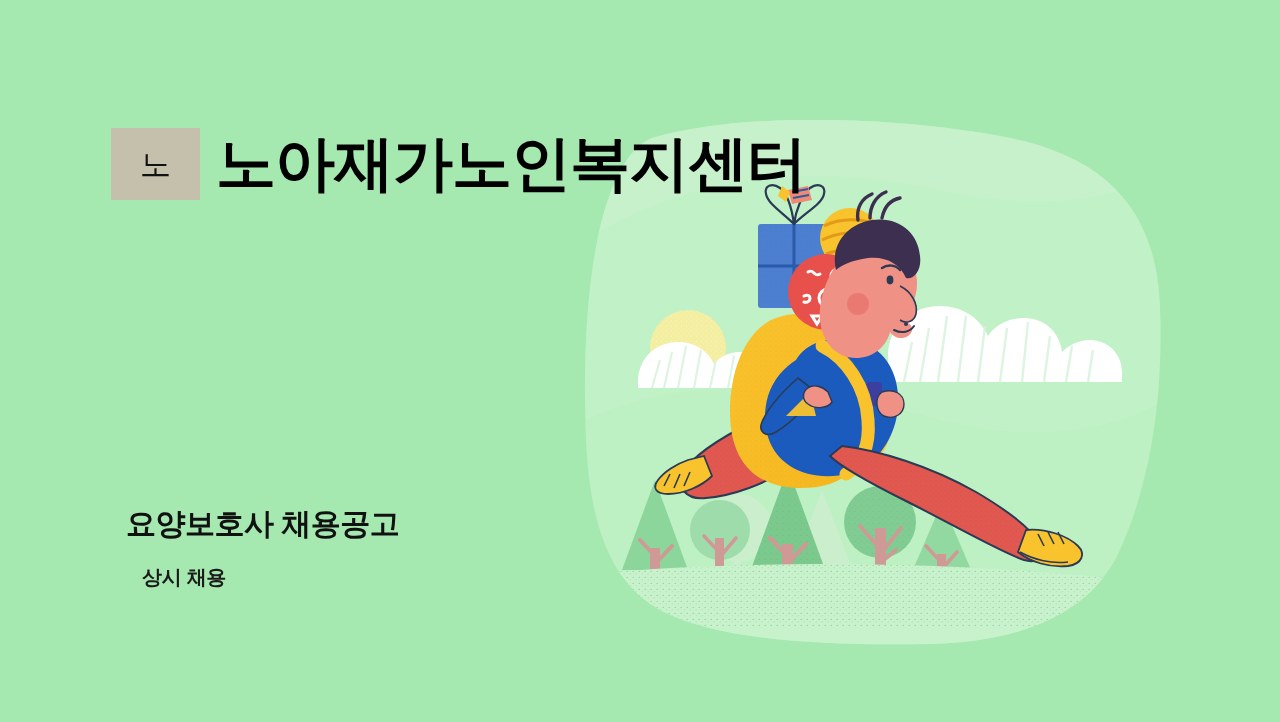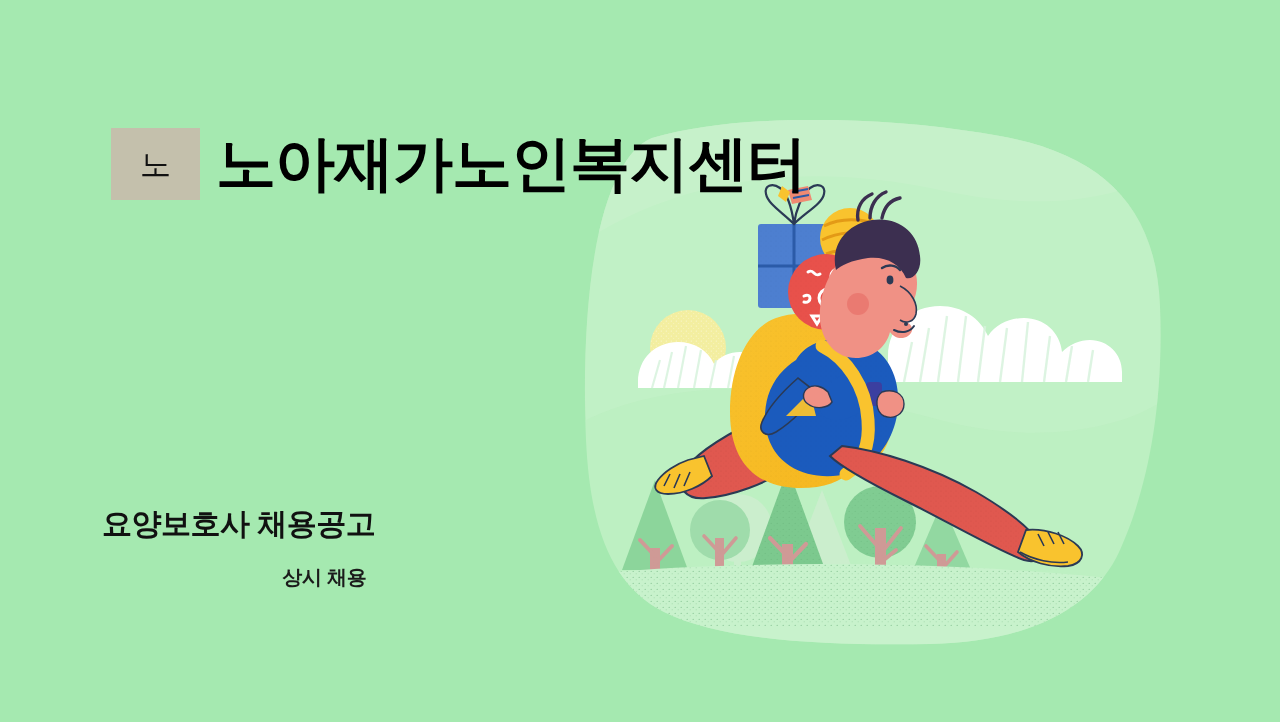--- a/index.html
+++ b/index.html
@@ -62,41 +62,40 @@
     font-weight: bold;
     color: #000000;
     letter-spacing: -1px;
     white-space: nowrap;
     line-height: 1;
   }
 
   
   .copy-block {
     position: absolute;
-    left: 102px;
+    left: 126px;
     top: 505px;
     z-index: 5;
-    text-align: right;
   }
   .job-title {
     font-size: 30px;
     font-weight: bold;
     color: #111111;
     letter-spacing: -0.5px;
     line-height: 1.25;
     margin: 0 0 22px 0;
     white-space: nowrap;
   }
   .job-status {
     font-size: 20px;
     font-weight: bold;
     color: #1b1b1b;
     letter-spacing: -0.3px;
     line-height: 1.2;
-    margin: 9px;
+    margin: 16px;
     white-space: nowrap;
   }
 </style>
 </head>
 <body>
 
 <div class="poster">
 
   <div class="illustration">
     <svg class="illu-svg" viewBox="0 0 620 540" xmlns="http://www.w3.org/2000/svg" aria-hidden="true">

